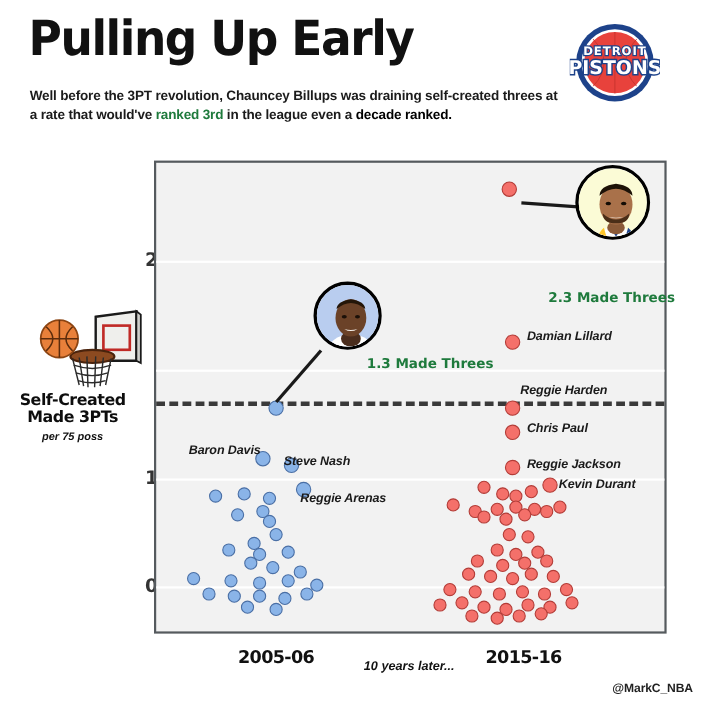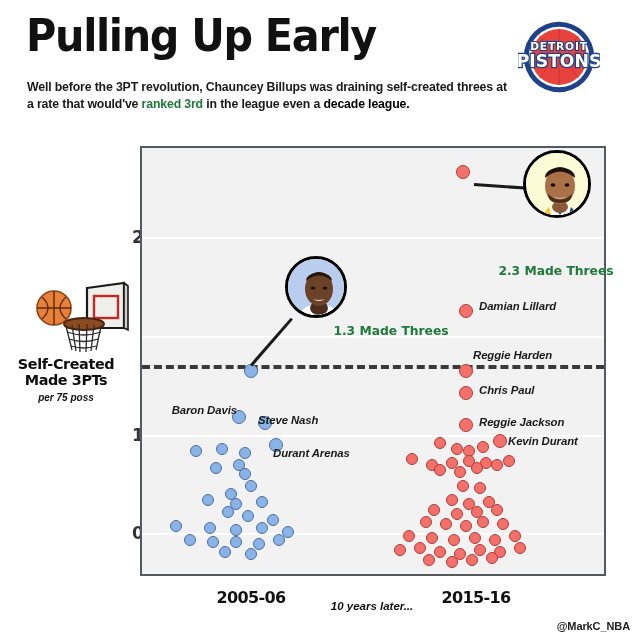--- a/index.html
+++ b/index.html
@@ -108,21 +108,21 @@
   }
 </style>
 </head>
 <body>
 
 <div id="page">
 
   <div class="title">Pulling Up Early</div>
 
   <div class="subtitle">
-    <span>Well before the 3PT revolution, Chauncey Billups was draining self-created threes at a rate that would've </span><span class="green">ranked 3rd</span><span> in the league even a </span><span class="bk">decade league.</span>
+    <span>Well before the 3PT revolution, Chauncey Billups was draining self-created threes at a rate that would've </span><span class="green">ranked 3rd</span><span> in the league even a </span><span class="bk">decade ranked.</span>
   </div>
 
   <div class="logo">
     <svg viewBox="0 0 100 100" width="82" height="82" aria-hidden="true">
       <circle cx="50" cy="50" r="43" fill="#1d428a"></circle>
       <circle cx="50" cy="50" r="37" fill="#ffffff"></circle>
       <circle cx="50" cy="50" r="34" fill="#e8423c"></circle>
       <g stroke="#c9342f" stroke-width="1.1" fill="none">
         <path d="M16 50 H84"></path>
         <path d="M50 16 V84"></path>
@@ -259,21 +259,21 @@
         <div class="dot red small" style="left: 358.327px; top: 404.103px;"></div>
         <div class="dot red small" style="left: 378.378px; top: 400.121px;"></div>
         <div class="dot red small" style="left: 286.717px; top: 412.065px;"></div>
         <div class="dot red small" style="left: 309.632px; top: 414.056px;"></div>
         <div class="dot red small" style="left: 329.683px; top: 412.065px;"></div>
         <div class="dot red small" style="left: 349.734px; top: 410.075px;"></div>
       </div>
 
     <div class="plabel left" style="left:67px;top:262px;margin-left:28px;">Baron Davis</div>
     <div class="plabel" style="left:116px;top:272px;">Steve Nash</div>
-    <div class="plabel" style="left:131px;top:305px;">Durant Arenas</div>
+    <div class="plabel" style="left:131px;top:305px;">Reggie Arenas</div>
 
     <div class="plabel" style="left:337px;top:158px;">Damian Lillard</div>
     <div class="plabel" style="left:331px;top:207px;">Reggie Harden</div>
     <div class="plabel" style="left:337px;top:242px;">Chris Paul</div>
     <div class="plabel" style="left:337px;top:274px;">Reggie Jackson</div>
     <div class="plabel" style="left:366px;top:293px;">Kevin Durant</div>
 
     <div class="leader" style="left:109px;top:216px;width:62px;transform:rotate(-49deg);"></div>
     <div class="leader" style="left:332px;top:35px;width:55px;transform:rotate(4deg);"></div>
 

